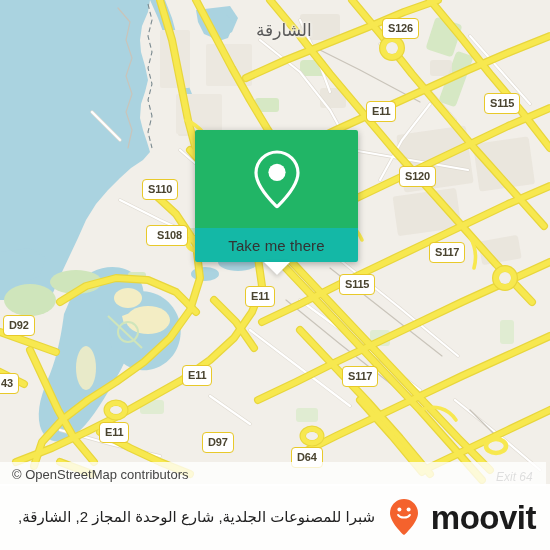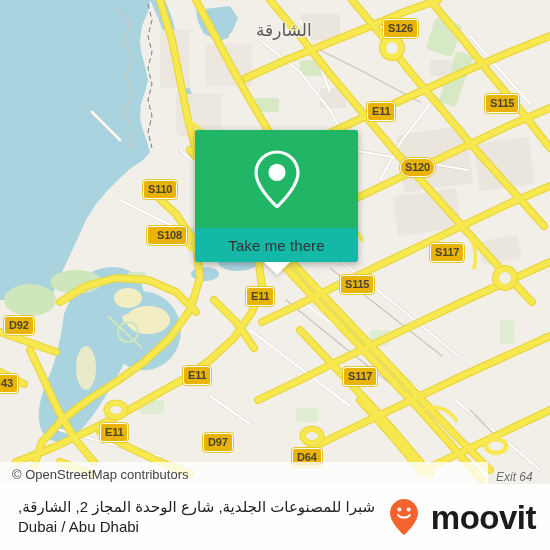--- a/index.html
+++ b/index.html
@@ -26,21 +26,21 @@
     direction:rtl;
     text-shadow:
       1px 0 2px #f2efe9, -1px 0 2px #f2efe9,
       0 1px 2px #f2efe9, 0 -1px 2px #f2efe9,
       1px 1px 2px #f2efe9, -1px -1px 2px #f2efe9;
     white-space:nowrap;
   }
 
   .shield {
     position:absolute;
-    background:#eab308;
+    background:#ffffff;
     border:1.5px solid #ffffff;
     outline:1px solid #e8c92a;
     border-radius:3px;
     color:#4a4430;
     font-size:11px;
     font-weight:bold;
     line-height:1;
     padding:2.5px 4px 3px 4px;
     white-space:nowrap;
     letter-spacing:-0.2px;
@@ -89,21 +89,21 @@
     transform:translateX(-50%);
     width:0; height:0;
     border-left:13px solid transparent;
     border-right:13px solid transparent;
     border-top:13px solid #ffffff;
     filter:drop-shadow(0 2px 2px rgba(0,0,0,0.18));
   }
 
   
   #attribution-bar {
-    position:absolute; left:0; top:462px; width:488px; height:24px;
+    position:absolute; left:0; top:462px; width:546px; height:24px;
     background:rgba(255,255,255,0.78);
     display:flex; align-items:center;
     z-index:20;
   }
   #osm-attribution {
     color:#444444; font-size:13px; padding-left:12px;
   }
 
   
   #footer-bar {
@@ -349,21 +349,21 @@
 
   <div class="map-label-city" style="left:256px; top:20px;">الشارقة</div>
 
   <div class="exit-label" style="left:496px; top:470px;">Exit 64</div>
 
   <div id="shield-layer">
       <div class="shield" style="left: 383px; top: 19px;">S126</div>
       <div class="shield" style="left: 485px; top: 94px;">S115</div>
       <div class="shield" style="left: 367px; top: 102px;">E11</div>
       <div class="shield" style="left: 143px; top: 148px; margin-top: 32px;">S110</div>
-      <div class="shield" style="left: 400px; top: 158px; border-radius: 9px;">S120</div>
+      <div class="shield" style="left: 400px; top: 167px;">S120</div>
       <div class="shield" style="left: 147px; top: 226px; padding-left: 9px;">S108</div>
       <div class="shield" style="left: 430px; top: 243px;">S117</div>
       <div class="shield" style="left: 340px; top: 275px;">S115</div>
       <div class="shield" style="left: 246px; top: 287px;">E11</div>
       <div class="shield" style="left: 4px; top: 316px;">D92</div>
       <div class="shield" style="left: -4px; top: 374px;">43</div>
       <div class="shield" style="left: 343px; top: 367px;">S117</div>
       <div class="shield" style="left: 183px; top: 366px;">E11</div>
       <div class="shield" style="left: 100px; top: 423px;">E11</div>
       <div class="shield" style="left: 203px; top: 433px;">D97</div>
@@ -386,21 +386,20 @@
 
 </div>
 
 <div id="attribution-bar">
   <span id="osm-attribution">© OpenStreetMap contributors</span>
 </div>
 
 <div id="footer-bar">
   <div id="footer-text">
     <div id="footer-line1">شبرا للمصنوعات الجلدية, شارع الوحدة المجاز 2, الشارقة,</div>
-    <div id="footer-line2">Dubai / Abu Dhabi</div>
   </div>
 
   <div id="moovit-logo">
     <svg width="30" height="38" viewBox="0 0 30 38">
       <path d="M15 1 C7.3 1 1 7.3 1 15 C1 24 13 35.4 14.3 36.6 C14.7 37 15.3 37 15.7 36.6
                C17 35.4 29 24 29 15 C29 7.3 22.7 1 15 1 Z" fill="#f4622d"></path>
       <circle cx="10.4" cy="11.6" r="2" fill="#ffffff"></circle>
       <circle cx="19.6" cy="11.6" r="2" fill="#ffffff"></circle>
       <path d="M9.2 17 C11 20.4 19 20.4 20.8 17" fill="none" stroke="#ffffff" stroke-width="2.1" stroke-linecap="round"></path>
     </svg>

